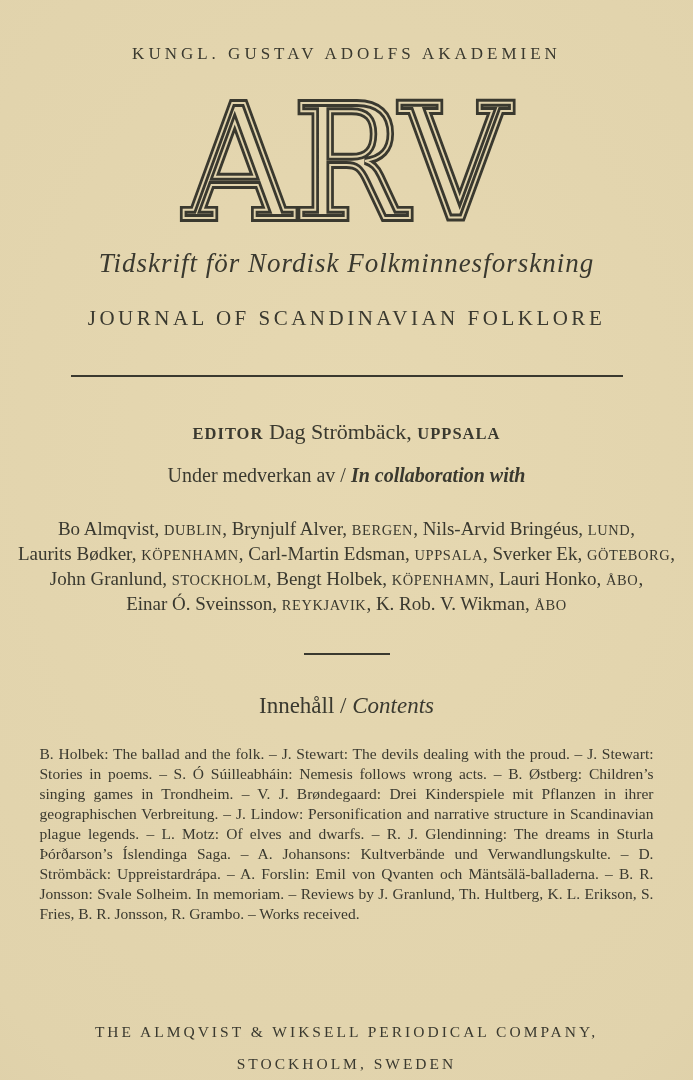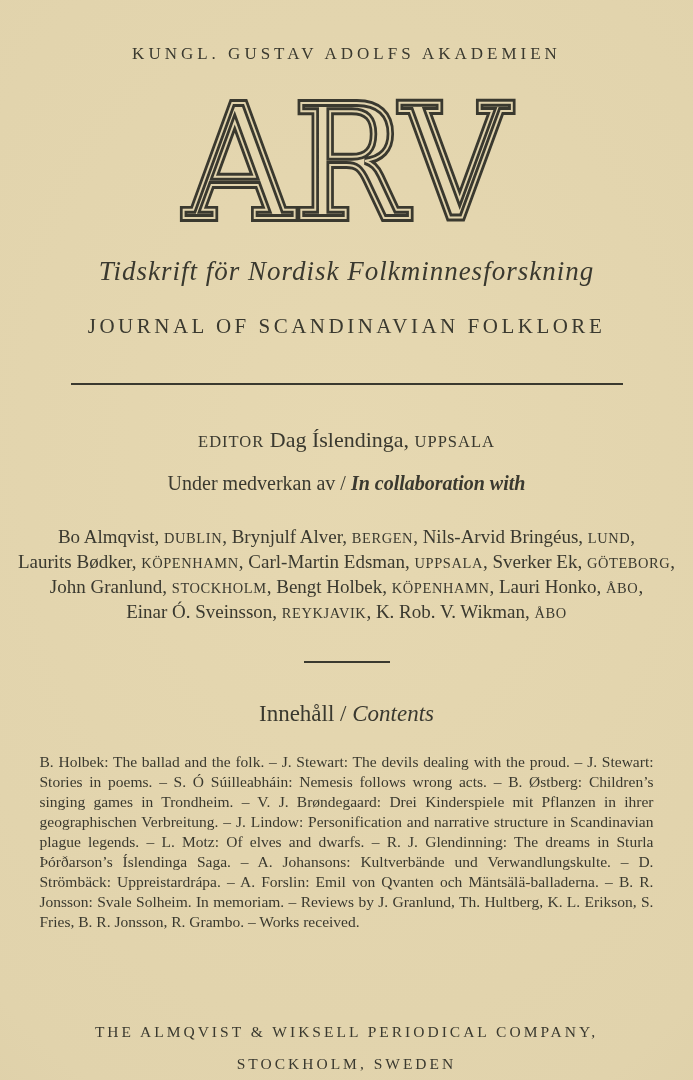--- a/index.html
+++ b/index.html
@@ -17,33 +17,33 @@
     gap:12px;
   }
   .academy{
     margin-top:44px;font-size:17px;letter-spacing:4px;white-space:nowrap;
   }
   .logo-wrap{margin-top:14px;width:400px;height:146px;}
   .logo-wrap svg{width:100%;height:100%;overflow:visible;}
   .logo-outline{fill:none;stroke:var(--ink,#3a392f);stroke-width:8;}
   .logo-inline{fill:none;stroke:var(--paper,#e2d4ad);stroke-width:2;}
   .subtitle-sv{
-    margin-top:8px;font-style:italic;font-size:27px;letter-spacing:1px;white-space:nowrap;
+    margin-top:0;font-style:italic;font-size:27px;letter-spacing:1px;white-space:nowrap;
   }
   .subtitle-en{
     margin-top:15px;font-size:21px;letter-spacing:3.5px;white-space:nowrap;
   }
   .volume{
     margin-top:14px;font-size:29px;letter-spacing:1px;white-space:nowrap;
   }
   .rule-main{
     margin-top:32px;width:552px;height:2px;background:var(--ink,#3a392f);
   }
   .editor-line{margin-top:30px;font-size:22px;white-space:nowrap;}
-  .sc{font-size:0.75em;letter-spacing:1px;}
+  .sc{font-size:0.75em;letter-spacing:1px;font-weight:bold;}
   .collab-line{margin-top:7px;font-size:20px;white-space:nowrap;}
   .collab-line em{font-style:italic;font-weight:bold;}
   .contributors{margin-top:18px;font-size:19px;line-height:24px;}
   .contrib-line{white-space:nowrap;}
   .seg-city{font-size:0.76em;letter-spacing:0.6px;}
   .rule-short{
     margin-top:24px;width:86px;height:2px;background:var(--ink,#3a392f);
   }
   .contents-heading{margin-top:26px;font-size:23px;white-space:nowrap;}
   .contents-heading em{font-style:italic;}
@@ -70,21 +70,21 @@
     </svg>
   </div>
 
   <div class="subtitle-sv">Tidskrift för Nordisk Folkminnesforskning</div>
   <div class="subtitle-en">JOURNAL OF SCANDINAVIAN FOLKLORE</div>
 
   <div class="rule-main"></div>
 
   <div class="editor-line">
     <span class="sc">EDITOR</span>
-    <span>Dag Íslendinga,</span>
+    <span>Dag Strömbäck,</span>
     <span class="sc">UPPSALA</span>
   </div>
 
   <div class="collab-line"><span>Under medverkan av</span><span> / </span><em>In collaboration with</em></div>
 
   <div class="contributors">
     <div class="contrib-line"><span class="seg-name">Bo Almqvist, </span><span class="seg-city">DUBLIN</span><span class="seg-name">, Brynjulf Alver, </span><span class="seg-city">BERGEN</span><span class="seg-name">, Nils-Arvid Bringéus, </span><span class="seg-city">LUND</span><span class="seg-name">,</span></div>
     <div class="contrib-line"><span class="seg-name">Laurits Bødker, </span><span class="seg-city">KÖPENHAMN</span><span class="seg-name">, Carl-Martin Edsman, </span><span class="seg-city">UPPSALA</span><span class="seg-name">, Sverker Ek, </span><span class="seg-city">GÖTEBORG</span><span class="seg-name">,</span></div>
     <div class="contrib-line"><span class="seg-name">John Granlund, </span><span class="seg-city">STOCKHOLM</span><span class="seg-name">, Bengt Holbek, </span><span class="seg-city">KÖPENHAMN</span><span class="seg-name">, Lauri Honko, </span><span class="seg-city">ÅBO</span><span class="seg-name">,</span></div>
     <div class="contrib-line"><span class="seg-name">Einar Ó. Sveinsson, </span><span class="seg-city">REYKJAVIK</span><span class="seg-name">, K. Rob. V. Wikman, </span><span class="seg-city">ÅBO</span></div>

